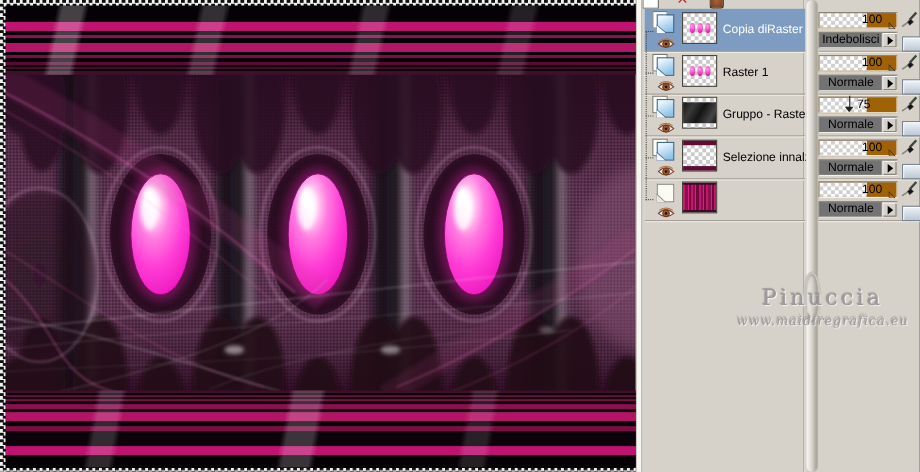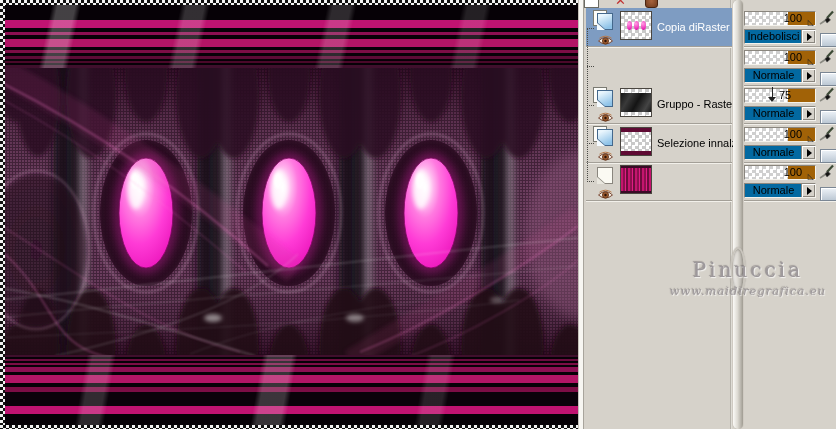--- a/index.html
+++ b/index.html
@@ -81,21 +81,21 @@
     border:1px solid;border-color:#8a867e #f4f2ec #f4f2ec #8a867e;}
   .opacity::before{content:"";position:absolute;left:0;top:0;bottom:0;width:62%;
     background:conic-gradient(#cfcfcf 25%,#fff 0 50%,#cfcfcf 0 75%,#fff 0);background-size:7px 7px;}
   .num{position:absolute;right:13px;top:0;height:13px;line-height:13px;font-size:11px;color:#000;z-index:2;}
   .o75 .num{right:auto;left:34px;}
   .h100{position:absolute;right:1px;bottom:-2px;font-size:8px;line-height:8px;color:#222;z-index:2;}
   .h75{position:absolute;left:38%;top:-2px;width:1px;height:11px;background:#222;z-index:2;}
   .h75::after{content:"";position:absolute;left:-4px;top:10px;width:0;height:0;
     border-left:4px solid transparent;border-right:4px solid transparent;border-top:5px solid #222;}
   .brush{position:absolute;left:74px;top:2px;width:18px;height:16px;}
-  .dropdown{position:absolute;left:0;top:21px;width:72px;height:15px;box-sizing:border-box;background:#0369a1;
+  .dropdown{position:absolute;left:0;top:21px;width:72px;height:15px;box-sizing:border-box;background:#737373;
     border:1px solid;border-color:#8a867e #f4f2ec #f4f2ec #8a867e;}
   .bm{position:absolute;left:0;right:13px;top:0;height:13px;line-height:13px;text-align:center;font-size:11px;color:#000;white-space:nowrap;overflow:hidden;}
   .arr{position:absolute;right:0;top:0;width:13px;height:13px;background:#d6d2ca;
     border-left:1px solid #8a867e;box-shadow:inset 1px 1px 0 #fff,inset -1px -1px 0 #8a867e;}
   .tri{position:absolute;left:5px;top:3px;width:0;height:0;border-left:5px solid #000;border-top:4px solid transparent;border-bottom:4px solid transparent;}
   .linkbtn{position:absolute;left:76px;top:25px;width:20px;height:12px;background:linear-gradient(180deg,#eef3f8,#bcc8d4);
     border:1px solid #7a8694;box-shadow:inset 1px 1px 0 #fff;}
   
   #watermark{position:absolute;left:64px;top:258px;width:200px;text-align:center;z-index:9;color:#9d989b;}
   #wm-name{font-family:"DejaVu Serif",serif;font-size:20px;letter-spacing:3px;
@@ -277,67 +277,87 @@
           </svg>
       </div>
       <div class="thumb t-dots">
           <i class="d1"></i>
           <i class="d2"></i>
           <i class="d3"></i>
         </div>
       <div class="lname">Copia diRaster 1</div>
     </div>
 
-
-    <div class="layer-row" style="top:85px">
+    <div class="layer-row" style="top:47px">
       <div class="type-icon">
           <div class="back"></div>
           <div class="front"></div>
         </div>
       <div class="eye">
         <svg width="17" height="11" viewBox="0 0 17 11">
             <path d="M1.5 6 Q8.5 -1 15.5 6 Q8.5 12 1.5 6Z" fill="#f5efe8" stroke="#7a4a35" stroke-width="1"></path>
             <circle cx="8.5" cy="6" r="3.1" fill="#9c5a2e" stroke="#5c3015" stroke-width="0.8"></circle>
             <circle cx="8.5" cy="6" r="1.2" fill="#2a1208"></circle>
             <path d="M2.5 3.2 Q8.5 -0.8 14.5 3.2" fill="none" stroke="#b87a4a" stroke-width="1"></path>
           </svg>
       </div>
-      <div class="thumb t-smoke"></div>
-      <div class="lname">Gruppo - Raster 1</div>
-    </div>
-
-    <div class="layer-row" style="top:124px">
+      <div class="thumb t-dots">
+          <i class="d1"></i>
+          <i class="d2"></i>
+          <i class="d3"></i>
+        </div>
+      <div class="lname">Raster 1</div>
+    </div>
+
+    <div class="layer-row" style="top:85px">
       <div class="type-icon">
           <div class="back"></div>
           <div class="front"></div>
         </div>
       <div class="eye">
         <svg width="17" height="11" viewBox="0 0 17 11">
             <path d="M1.5 6 Q8.5 -1 15.5 6 Q8.5 12 1.5 6Z" fill="#f5efe8" stroke="#7a4a35" stroke-width="1"></path>
             <circle cx="8.5" cy="6" r="3.1" fill="#9c5a2e" stroke="#5c3015" stroke-width="0.8"></circle>
             <circle cx="8.5" cy="6" r="1.2" fill="#2a1208"></circle>
             <path d="M2.5 3.2 Q8.5 -0.8 14.5 3.2" fill="none" stroke="#b87a4a" stroke-width="1"></path>
           </svg>
       </div>
-      <div class="thumb t-band"></div>
-      <div class="lname">Selezione innalzata</div>
-    </div>
-
-    <div class="layer-row" style="top:162px">
-      <div class="type-icon bg-icon">
+      <div class="thumb t-smoke"></div>
+      <div class="lname">Gruppo - Raster 1</div>
+    </div>
+
+    <div class="layer-row" style="top:124px">
+      <div class="type-icon">
+          <div class="back"></div>
           <div class="front"></div>
         </div>
       <div class="eye">
         <svg width="17" height="11" viewBox="0 0 17 11">
             <path d="M1.5 6 Q8.5 -1 15.5 6 Q8.5 12 1.5 6Z" fill="#f5efe8" stroke="#7a4a35" stroke-width="1"></path>
             <circle cx="8.5" cy="6" r="3.1" fill="#9c5a2e" stroke="#5c3015" stroke-width="0.8"></circle>
             <circle cx="8.5" cy="6" r="1.2" fill="#2a1208"></circle>
             <path d="M2.5 3.2 Q8.5 -0.8 14.5 3.2" fill="none" stroke="#b87a4a" stroke-width="1"></path>
           </svg>
       </div>
+      <div class="thumb t-band"></div>
+      <div class="lname">Selezione innalzata</div>
+    </div>
+
+    <div class="layer-row" style="top:162px">
+      <div class="type-icon bg-icon">
+          <div class="front"></div>
+        </div>
+      <div class="eye">
+        <svg width="17" height="11" viewBox="0 0 17 11">
+            <path d="M1.5 6 Q8.5 -1 15.5 6 Q8.5 12 1.5 6Z" fill="#f5efe8" stroke="#7a4a35" stroke-width="1"></path>
+            <circle cx="8.5" cy="6" r="3.1" fill="#9c5a2e" stroke="#5c3015" stroke-width="0.8"></circle>
+            <circle cx="8.5" cy="6" r="1.2" fill="#2a1208"></circle>
+            <path d="M2.5 3.2 Q8.5 -0.8 14.5 3.2" fill="none" stroke="#b87a4a" stroke-width="1"></path>
+          </svg>
+      </div>
       <div class="thumb t-tile"></div>
     </div>
 
     <div id="bracket"></div>
     <div class="stub" style="top:28px"></div>
     <div class="stub" style="top:66px"></div>
     <div class="stub" style="top:105px"></div>
     <div class="stub" style="top:143px"></div>
     <div class="stub" style="top:181px"></div>
 

